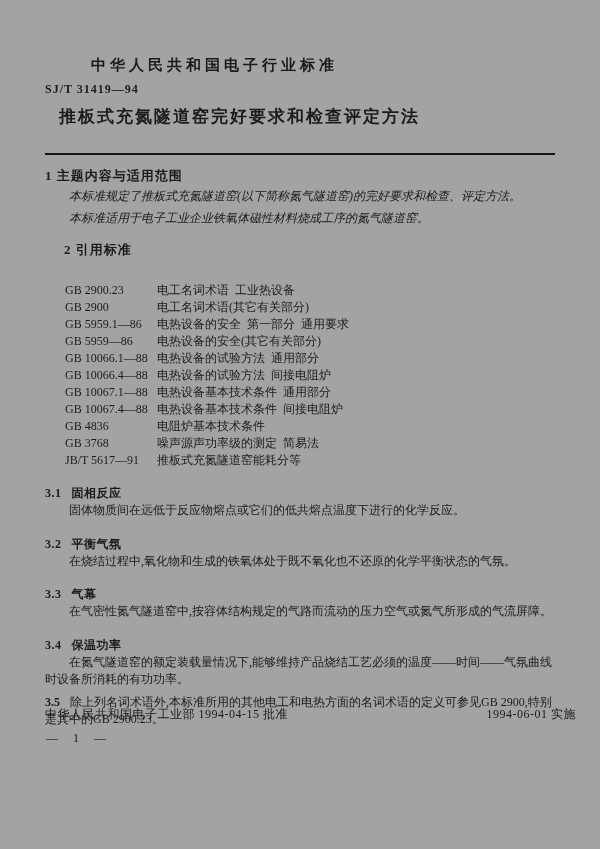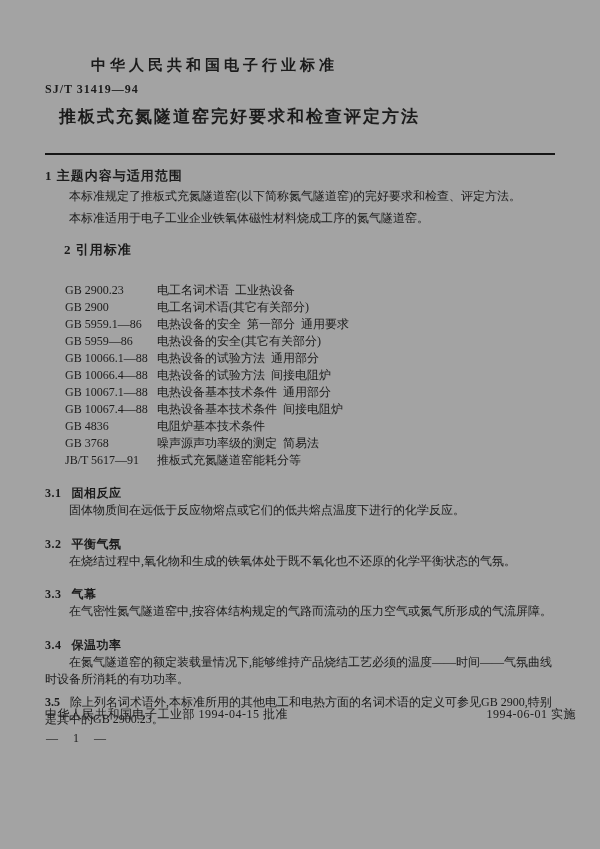--- a/index.html
+++ b/index.html
@@ -51,21 +51,21 @@
   }
   .sec1-heading { margin-top: 13px; }
   .sec2-heading { margin-top: 14px; margin-left: 19px; }
   .sec3-heading { margin-top: 8px; }
   .body-para {
     font-size: 12px;
     line-height: 20px;
     text-indent: 2em;
     margin-top: 4px;
   }
-  .scope-paras .body-para { margin-top: 2px; }
+  .scope-paras .body-para { margin-top: 2px; font-style: italic; }
   .ref-list { margin-top: 24px; }
   .ref-row {
     display: flex;
     font-size: 12px;
     line-height: 17px;
   }
   .ref-code {
     width: 92px;
     margin-left: 20px;
     flex: 0 0 auto;

